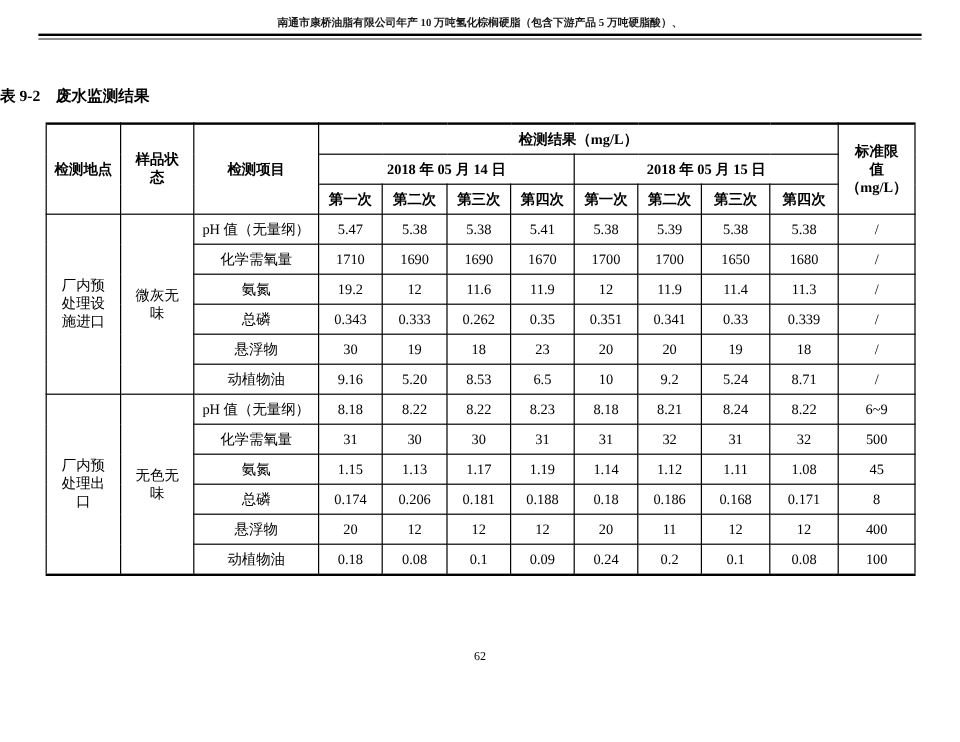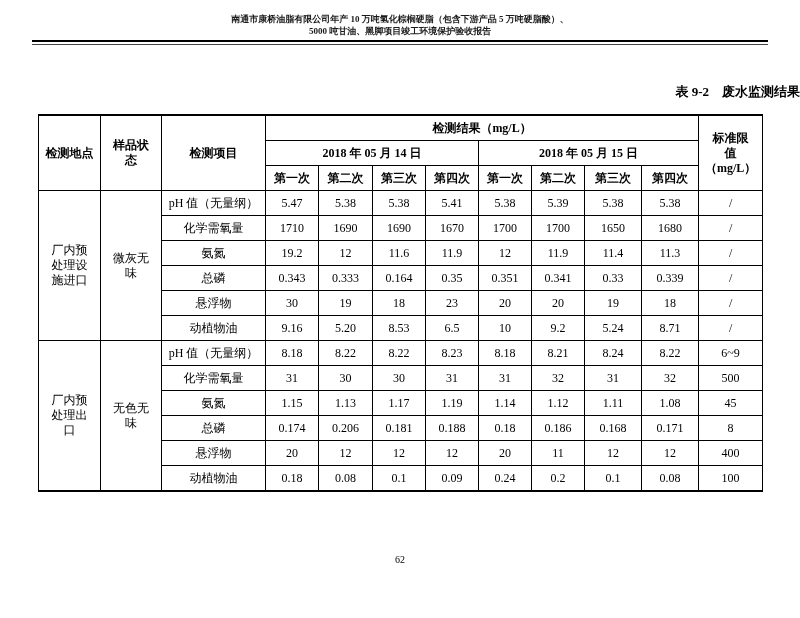--- a/index.html
+++ b/index.html
@@ -26,21 +26,21 @@
     color: #1a1a1a;
   }
   .header-rule {
     margin: 3px 32px 0 32px;
     border-top: 2px solid #000;
     border-bottom: 1px solid #444;
     height: 2px;
   }
   .table-title {
     margin-top: 38px;
-    text-align: right;
+    text-align: left;
     font-size: 13px;
     font-weight: bold;
   }
   table.monitor {
     border-collapse: collapse;
     table-layout: fixed;
     width: 724px;
     margin: 13px 0 0 38px;
     border: 1px solid #000;
     border-top: 2px solid #000;
@@ -64,21 +64,20 @@
     font-size: 10px;
   }
 </style>
 </head>
 <body>
 
 <div class="page">
 
   <div class="page-header">
     <div>南通市康桥油脂有限公司年产 10 万吨氢化棕榈硬脂（包含下游产品 5 万吨硬脂酸）、</div>
-    <div>5000 吨甘油、黑脚项目竣工环境保护验收报告</div>
   </div>
   <div class="header-rule"></div>
 
   <div class="table-title">表 9-2　废水监测结果</div>
 
   <table class="monitor">
     <colgroup>
       <col style="width:62px">
         <col style="width:61px">
         <col style="width:104px">
@@ -157,21 +156,21 @@
         <td>12</td>
         <td>11.9</td>
         <td>11.4</td>
         <td>11.3</td>
         <td>/</td>
       </tr>
       <tr>
         <td>总磷</td>
         <td>0.343</td>
         <td>0.333</td>
-        <td>0.164</td>
+        <td>0.262</td>
         <td>0.35</td>
         <td>0.351</td>
         <td>0.341</td>
         <td>0.33</td>
         <td>0.339</td>
         <td>/</td>
       </tr>
       <tr>
         <td>悬浮物</td>
         <td>30</td>

